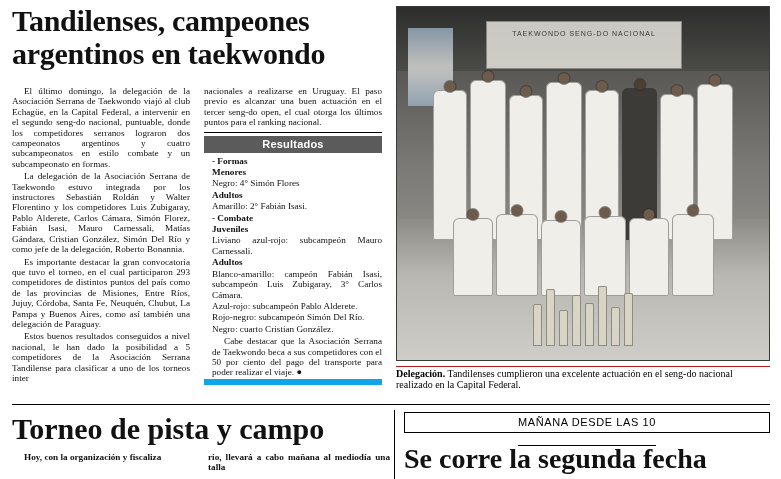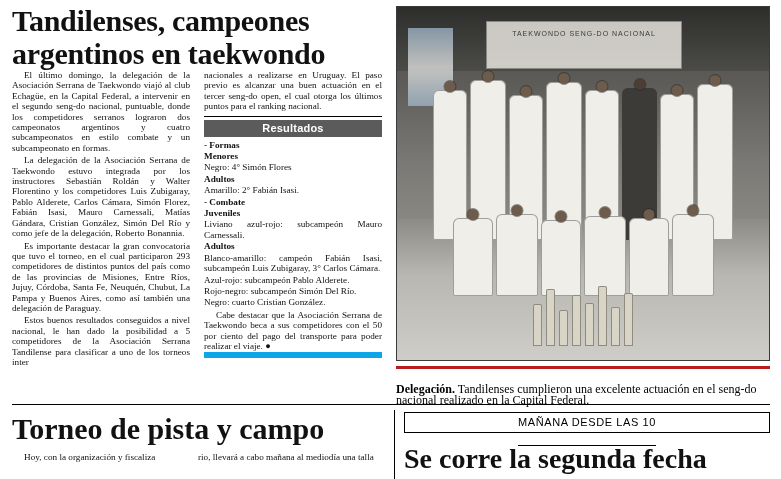--- a/index.html
+++ b/index.html
@@ -28,21 +28,21 @@
     left: 12px;
     top: 4px;
     width: 370px;
   }
   .headline-main {
     font-family: "Liberation Serif", serif;
     font-weight: bold;
     font-size: 30px;
     line-height: 33px;
     letter-spacing: -0.3px;
-    margin: 0 0 0 0;
+    margin: 0 0 16px 0;
     color: #111;
   }
   .cols {
     display: flex;
     gap: 14px;
   }
   .col {
     width: 178px;
   }
   .col p {
@@ -72,21 +72,21 @@
     font-weight: bold;
     font-size: 11px;
     padding: 2px 0 3px 0;
     font-family: "Liberation Sans", sans-serif;
     letter-spacing: 0.2px;
   }
   .results-body {
     padding-top: 3px;
   }
   .results-body p {
-    margin: 0 0 1px 0;
+    margin: 0 0 1px 8px;
     font-size: 9.2px;
     line-height: 10.4px;
     text-align: left;
     text-indent: 0;
     font-family: "Liberation Serif", serif;
   }
   .results-body p.b {
     font-weight: bold;
   }
   .results-body p.just {
@@ -186,23 +186,23 @@
     gap: 4px;
   }
   .trophy {
     width: 9px;
     background: #d8d4c6;
     border-radius: 2px 2px 0 0;
     box-shadow: 0 0 0 1px rgba(70,65,55,0.5) inset;
   }
   .caption {
     margin-top: 5px;
-    border-top: 3px solid #b91c1c;
-    padding-top: 15px;
-    font-size: 12px;
+    border-top: 1px solid #b91c1c;
+    padding-top: 1px;
+    font-size: 10px;
     line-height: 11px;
     font-family: "Liberation Serif", serif;
   }
   .caption b { font-weight: bold; }
 
   
   .hr-wide {
     position: absolute;
     left: 12px;
     top: 404px;
@@ -218,21 +218,21 @@
     width: 378px;
   }
   .headline-bottom {
     font-family: "Liberation Serif", serif;
     font-weight: bold;
     font-size: 30px;
     line-height: 34px;
     margin: 0 0 6px 0;
     color: #111;
   }
-  .bottom-left .cols { gap: 4px; }
+  .bottom-left .cols { gap: 14px; font-weight: bold; }
   .bottom-left .col { width: 182px; }
 
   
   .bottom-right {
     position: absolute;
     left: 404px;
     top: 412px;
     width: 366px;
   }
   .kicker {

